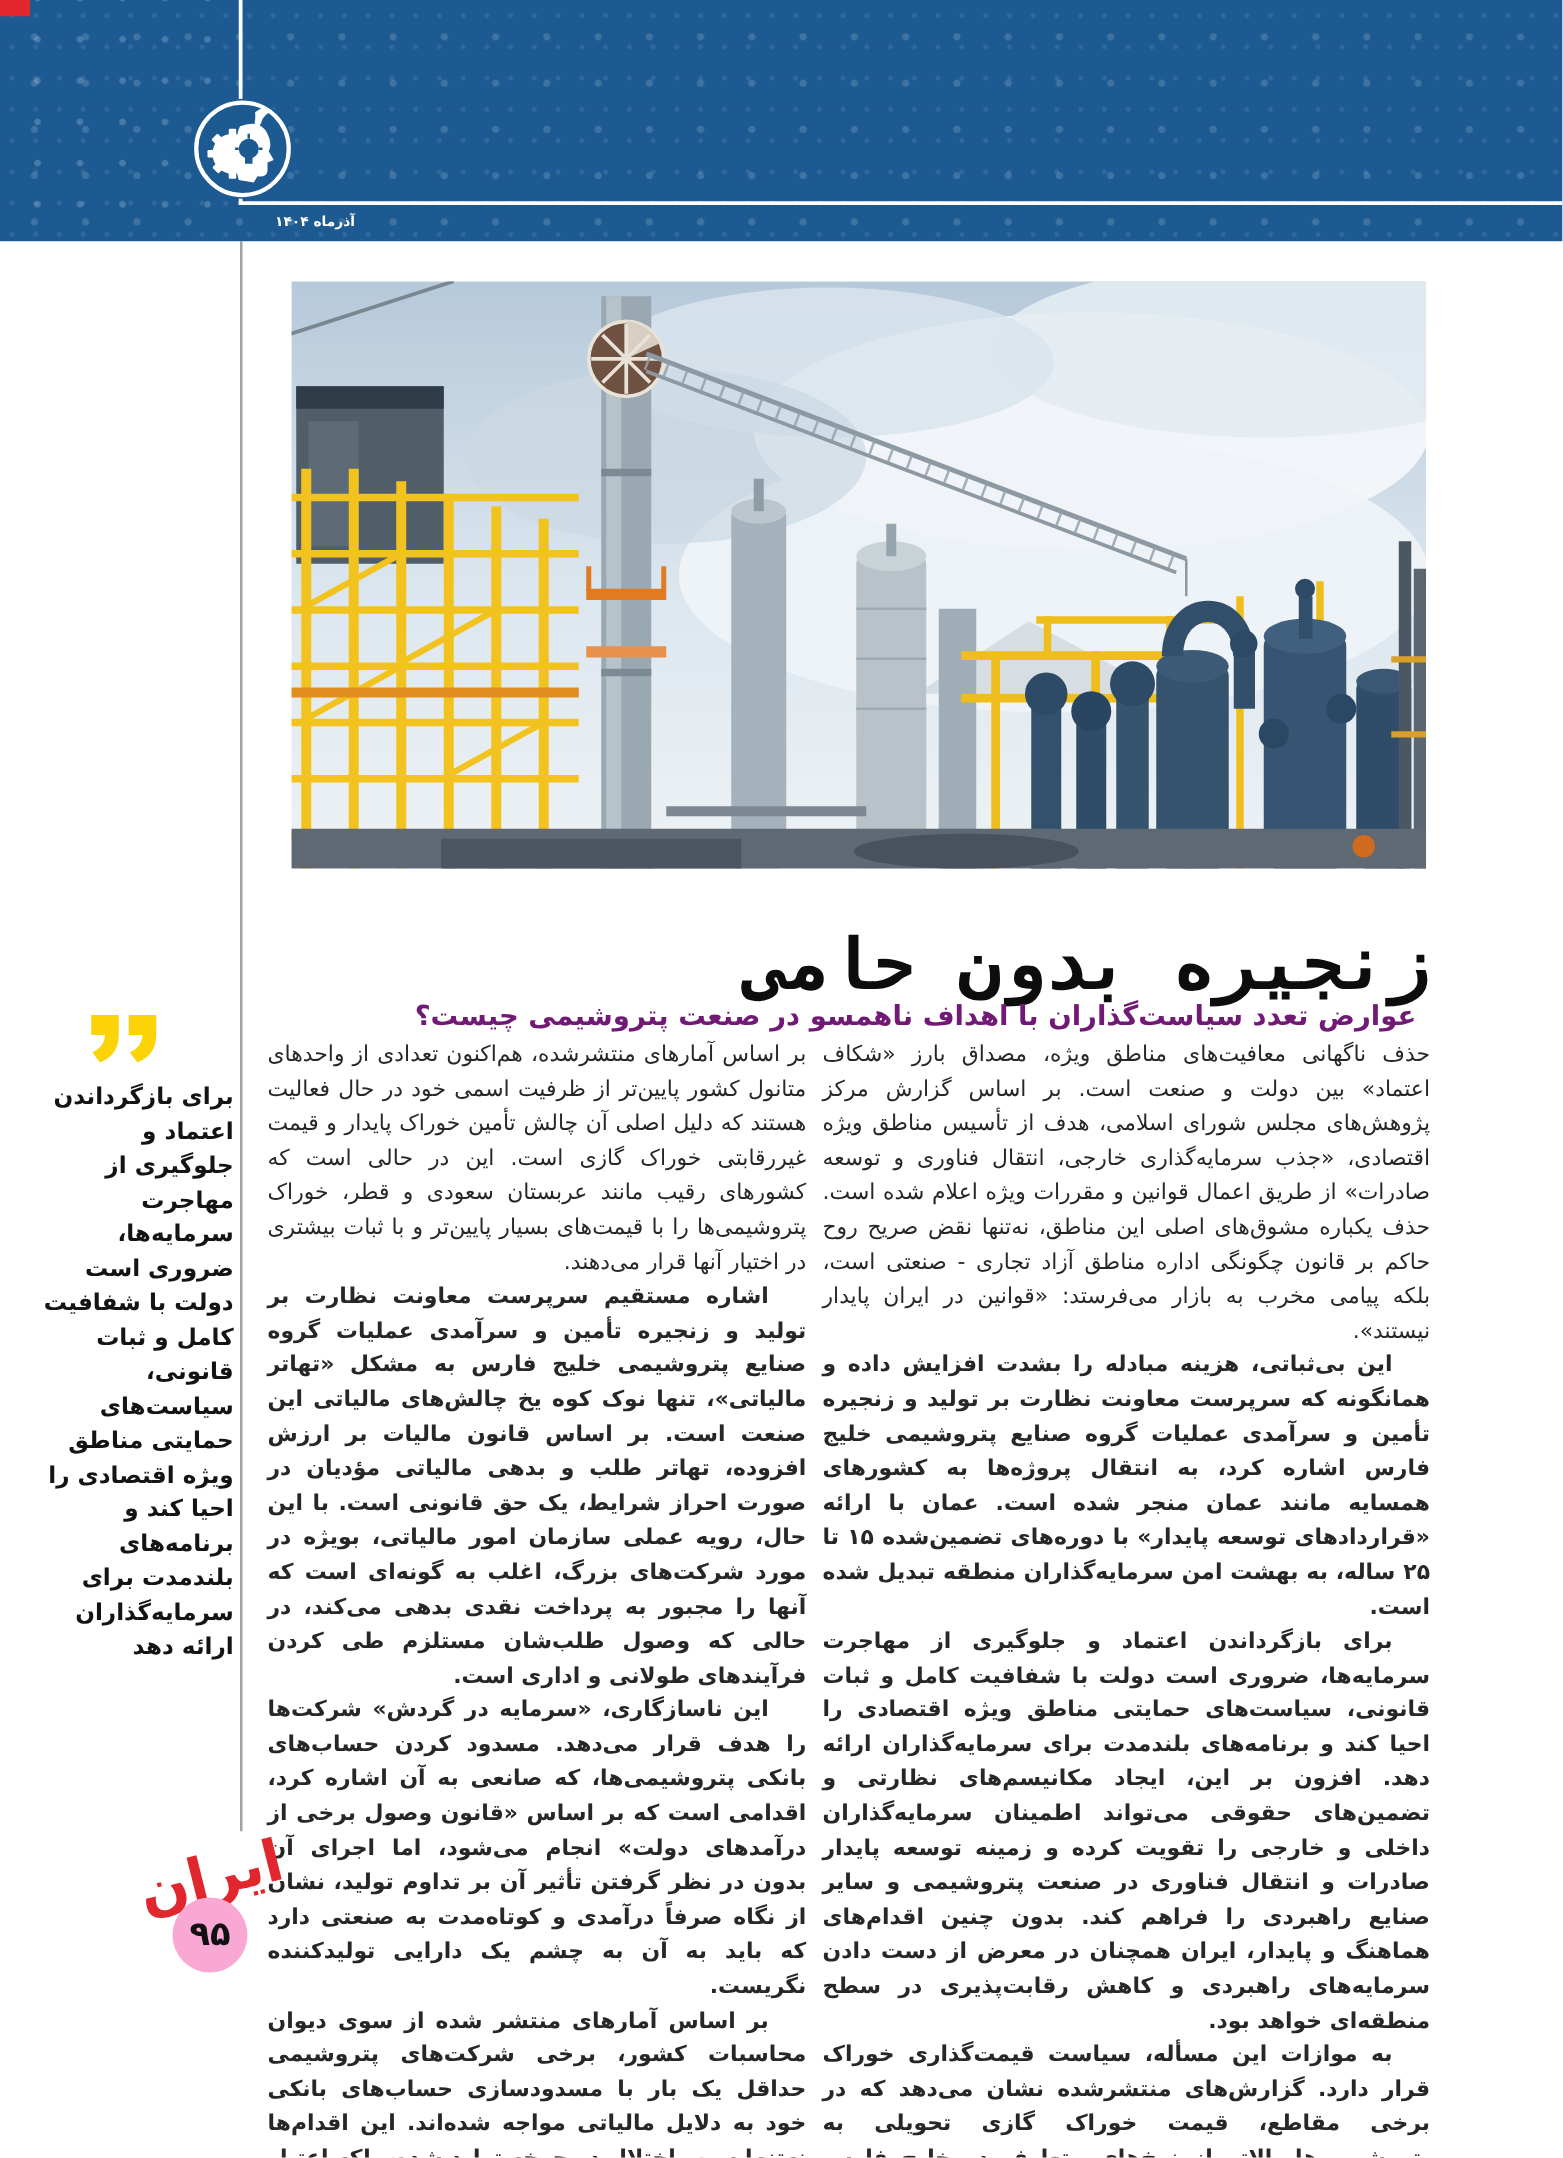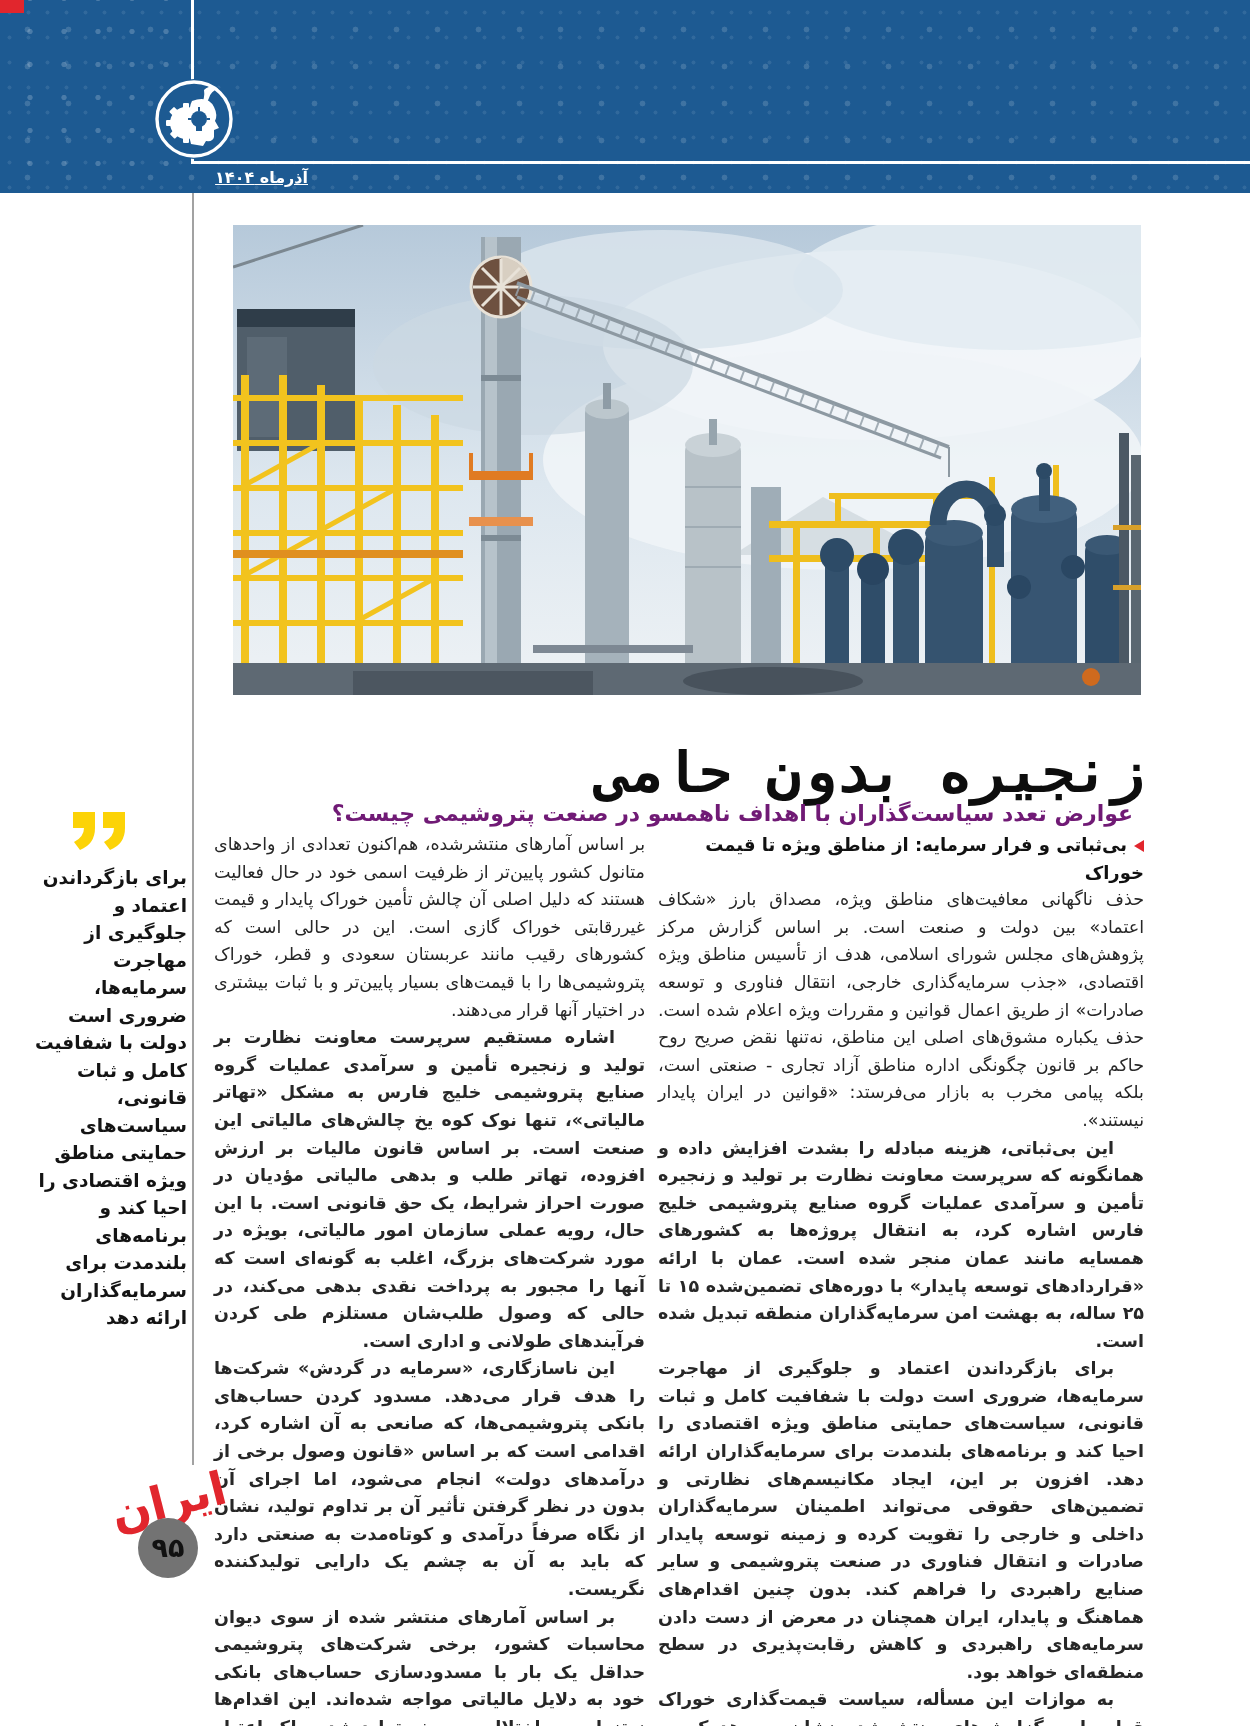--- a/index.html
+++ b/index.html
@@ -24,21 +24,21 @@
   .header-left-dots{
     left:0;top:0;width:192px;height:193px;
     background-image:radial-gradient(circle, rgba(255,255,255,.20) 2.3px, rgba(255,255,255,0) 3px);
     background-size:34px 33px;background-position:13px 15px;
   }
   .corner-red{left:0;top:0;width:24px;height:13px;background:#e1262d;}
   .vline{left:191px;top:0;width:3px;height:164px;background:#ffffff;}
   .hline{left:191px;top:161px;width:1059px;height:3px;background:#ffffff;}
   .date{
     left:196px;top:166px;width:112px;height:24px;color:#ffffff;
-    font-size:16px;font-weight:bold;line-height:24px;direction:rtl;text-decoration:underline;
+    font-size:11px;font-weight:bold;text-align:center;line-height:24px;direction:rtl;
   }
   .logo-wrap{left:152px;top:77px;width:84px;height:84px;}
 
   
   .divider{left:192px;top:193px;width:2px;height:1272px;background:#a2a2a2;}
 
   
   .photo{left:233px;top:225px;width:908px;height:470px;overflow:hidden;}
   .photo svg{display:block;width:100%;height:100%;}
 
@@ -83,21 +83,21 @@
   }
 
   
   .brand{
     left:118px;top:1470px;width:110px;height:70px;color:#e1262d;
     font-size:46px;font-weight:bold;direction:rtl;text-align:center;
     transform:rotate(-14deg);line-height:60px;
   }
   .folio{
     left:138px;top:1518px;width:60px;height:60px;border-radius:50%;
-    background:#737373;color:#111;font-size:27px;font-weight:bold;
+    background:#f9a8d4;color:#111;font-size:27px;font-weight:bold;
     text-align:center;line-height:60px;direction:rtl;
   }
 </style>
 </head>
 <body>
 
 <div class="abs header">
   <div class="abs header-left-dots"></div>
 </div>
 <div class="abs corner-red"></div>
@@ -261,21 +261,20 @@
   <svg class="quote-icon" viewBox="0 0 58 42">
     <g fill="#fcd307">
       <path d="M2,0 h22 v16 q0,16 -15,22 l-6,-8 q10,-5 10,-14 h-11 z"></path>
       <path d="M32,0 h22 v16 q0,16 -15,22 l-6,-8 q10,-5 10,-14 h-11 z"></path>
     </g>
   </svg>
   <div class="quote-text">برای بازگرداندن اعتماد و جلوگیری از مهاجرت سرمایه‌ها، ضروری است دولت با شفافیت کامل و ثبات قانونی، سیاست‌های حمایتی مناطق ویژه اقتصادی را احیا کند و برنامه‌های بلندمدت برای سرمایه‌گذاران ارائه دهد</div>
 </div>
 
 <div class="abs col col-right">
-  <h3 class="chead"><span class="dia"></span><span>بی‌ثباتی و فرار سرمایه: از مناطق ویژه تا قیمت خوراک</span></h3>
   <p class="para">حذف ناگهانی معافیت‌های مناطق ویژه، مصداق بارز «شکاف اعتماد» بین دولت و صنعت است. بر اساس گزارش مرکز پژوهش‌های مجلس شورای اسلامی، هدف از تأسیس مناطق ویژه اقتصادی، «جذب سرمایه‌گذاری خارجی، انتقال فناوری و توسعه صادرات» از طریق اعمال قوانین و مقررات ویژه اعلام شده است. حذف یکباره مشوق‌های اصلی این مناطق، نه‌تنها نقض صریح روح حاکم بر قانون چگونگی اداره مناطق آزاد تجاری - صنعتی است، بلکه پیامی مخرب به بازار می‌فرستد: «قوانین در ایران پایدار نیستند».</p>
   <p class="para">این بی‌ثباتی، هزینه مبادله را بشدت افزایش داده و همانگونه که سرپرست معاونت نظارت بر تولید و زنجیره تأمین و سرآمدی عملیات گروه صنایع پتروشیمی خلیج فارس اشاره کرد، به انتقال پروژه‌ها به کشورهای همسایه مانند عمان منجر شده است. عمان با ارائه «قراردادهای توسعه پایدار» با دوره‌های تضمین‌شده ۱۵ تا ۲۵ ساله، به بهشت امن سرمایه‌گذاران منطقه تبدیل شده است.</p>
   <p class="para">برای بازگرداندن اعتماد و جلوگیری از مهاجرت سرمایه‌ها، ضروری است دولت با شفافیت کامل و ثبات قانونی، سیاست‌های حمایتی مناطق ویژه اقتصادی را احیا کند و برنامه‌های بلندمدت برای سرمایه‌گذاران ارائه دهد. افزون بر این، ایجاد مکانیسم‌های نظارتی و تضمین‌های حقوقی می‌تواند اطمینان سرمایه‌گذاران داخلی و خارجی را تقویت کرده و زمینه توسعه پایدار صادرات و انتقال فناوری در صنعت پتروشیمی و سایر صنایع راهبردی را فراهم کند. بدون چنین اقدام‌های هماهنگ و پایدار، ایران همچنان در معرض از دست دادن سرمایه‌های راهبردی و کاهش رقابت‌پذیری در سطح منطقه‌ای خواهد بود.</p>
   <p class="para">به موازات این مسأله، سیاست قیمت‌گذاری خوراک قرار دارد. گزارش‌های منتشرشده نشان می‌دهد که در برخی مقاطع، قیمت خوراک گازی تحویلی به پتروشیمی‌ها بالاتر از نرخ‌های متعارف در خلیج فارس بوده است. این امر به وضوح رقابت‌پذیری محصولات ایرانی در بازار جهانی را تحت تأثیر قرار داده و سبب شده صنعتی مانند متانول که روزی سودآور بود، به مرز زیان‌دهی برسد.</p>
 </div>
 
 <div class="abs col col-middle">
   <p class="para">بر اساس آمارهای منتشرشده، هم‌اکنون تعدادی از واحدهای متانول کشور پایین‌تر از ظرفیت اسمی خود در حال فعالیت هستند که دلیل اصلی آن چالش تأمین خوراک پایدار و قیمت غیررقابتی خوراک گازی است. این در حالی است که کشورهای رقیب مانند عربستان سعودی و قطر، خوراک پتروشیمی‌ها را با قیمت‌های بسیار پایین‌تر و با ثبات بیشتری در اختیار آنها قرار می‌دهند.</p>
   <p class="para">اشاره مستقیم سرپرست معاونت نظارت بر تولید و زنجیره تأمین و سرآمدی عملیات گروه صنایع پتروشیمی خلیج فارس به مشکل «تهاتر مالیاتی»، تنها نوک کوه یخ چالش‌های مالیاتی این صنعت است. بر اساس قانون مالیات بر ارزش افزوده، تهاتر طلب و بدهی مالیاتی مؤدیان در صورت احراز شرایط، یک حق قانونی است. با این حال، رویه عملی سازمان امور مالیاتی، بویژه در مورد شرکت‌های بزرگ، اغلب به گونه‌ای است که آنها را مجبور به پرداخت نقدی بدهی می‌کند، در حالی که وصول طلب‌شان مستلزم طی کردن فرآیندهای طولانی و اداری است.</p>
   <p class="para">این ناسازگاری، «سرمایه در گردش» شرکت‌ها را هدف قرار می‌دهد. مسدود کردن حساب‌های بانکی پتروشیمی‌ها، که صانعی به آن اشاره کرد، اقدامی است که بر اساس «قانون وصول برخی از درآمدهای دولت» انجام می‌شود، اما اجرای آن بدون در نظر گرفتن تأثیر آن بر تداوم تولید، نشان از نگاه صرفاً درآمدی و کوتاه‌مدت به صنعتی دارد که باید به آن به چشم یک دارایی تولیدکننده نگریست.</p>

